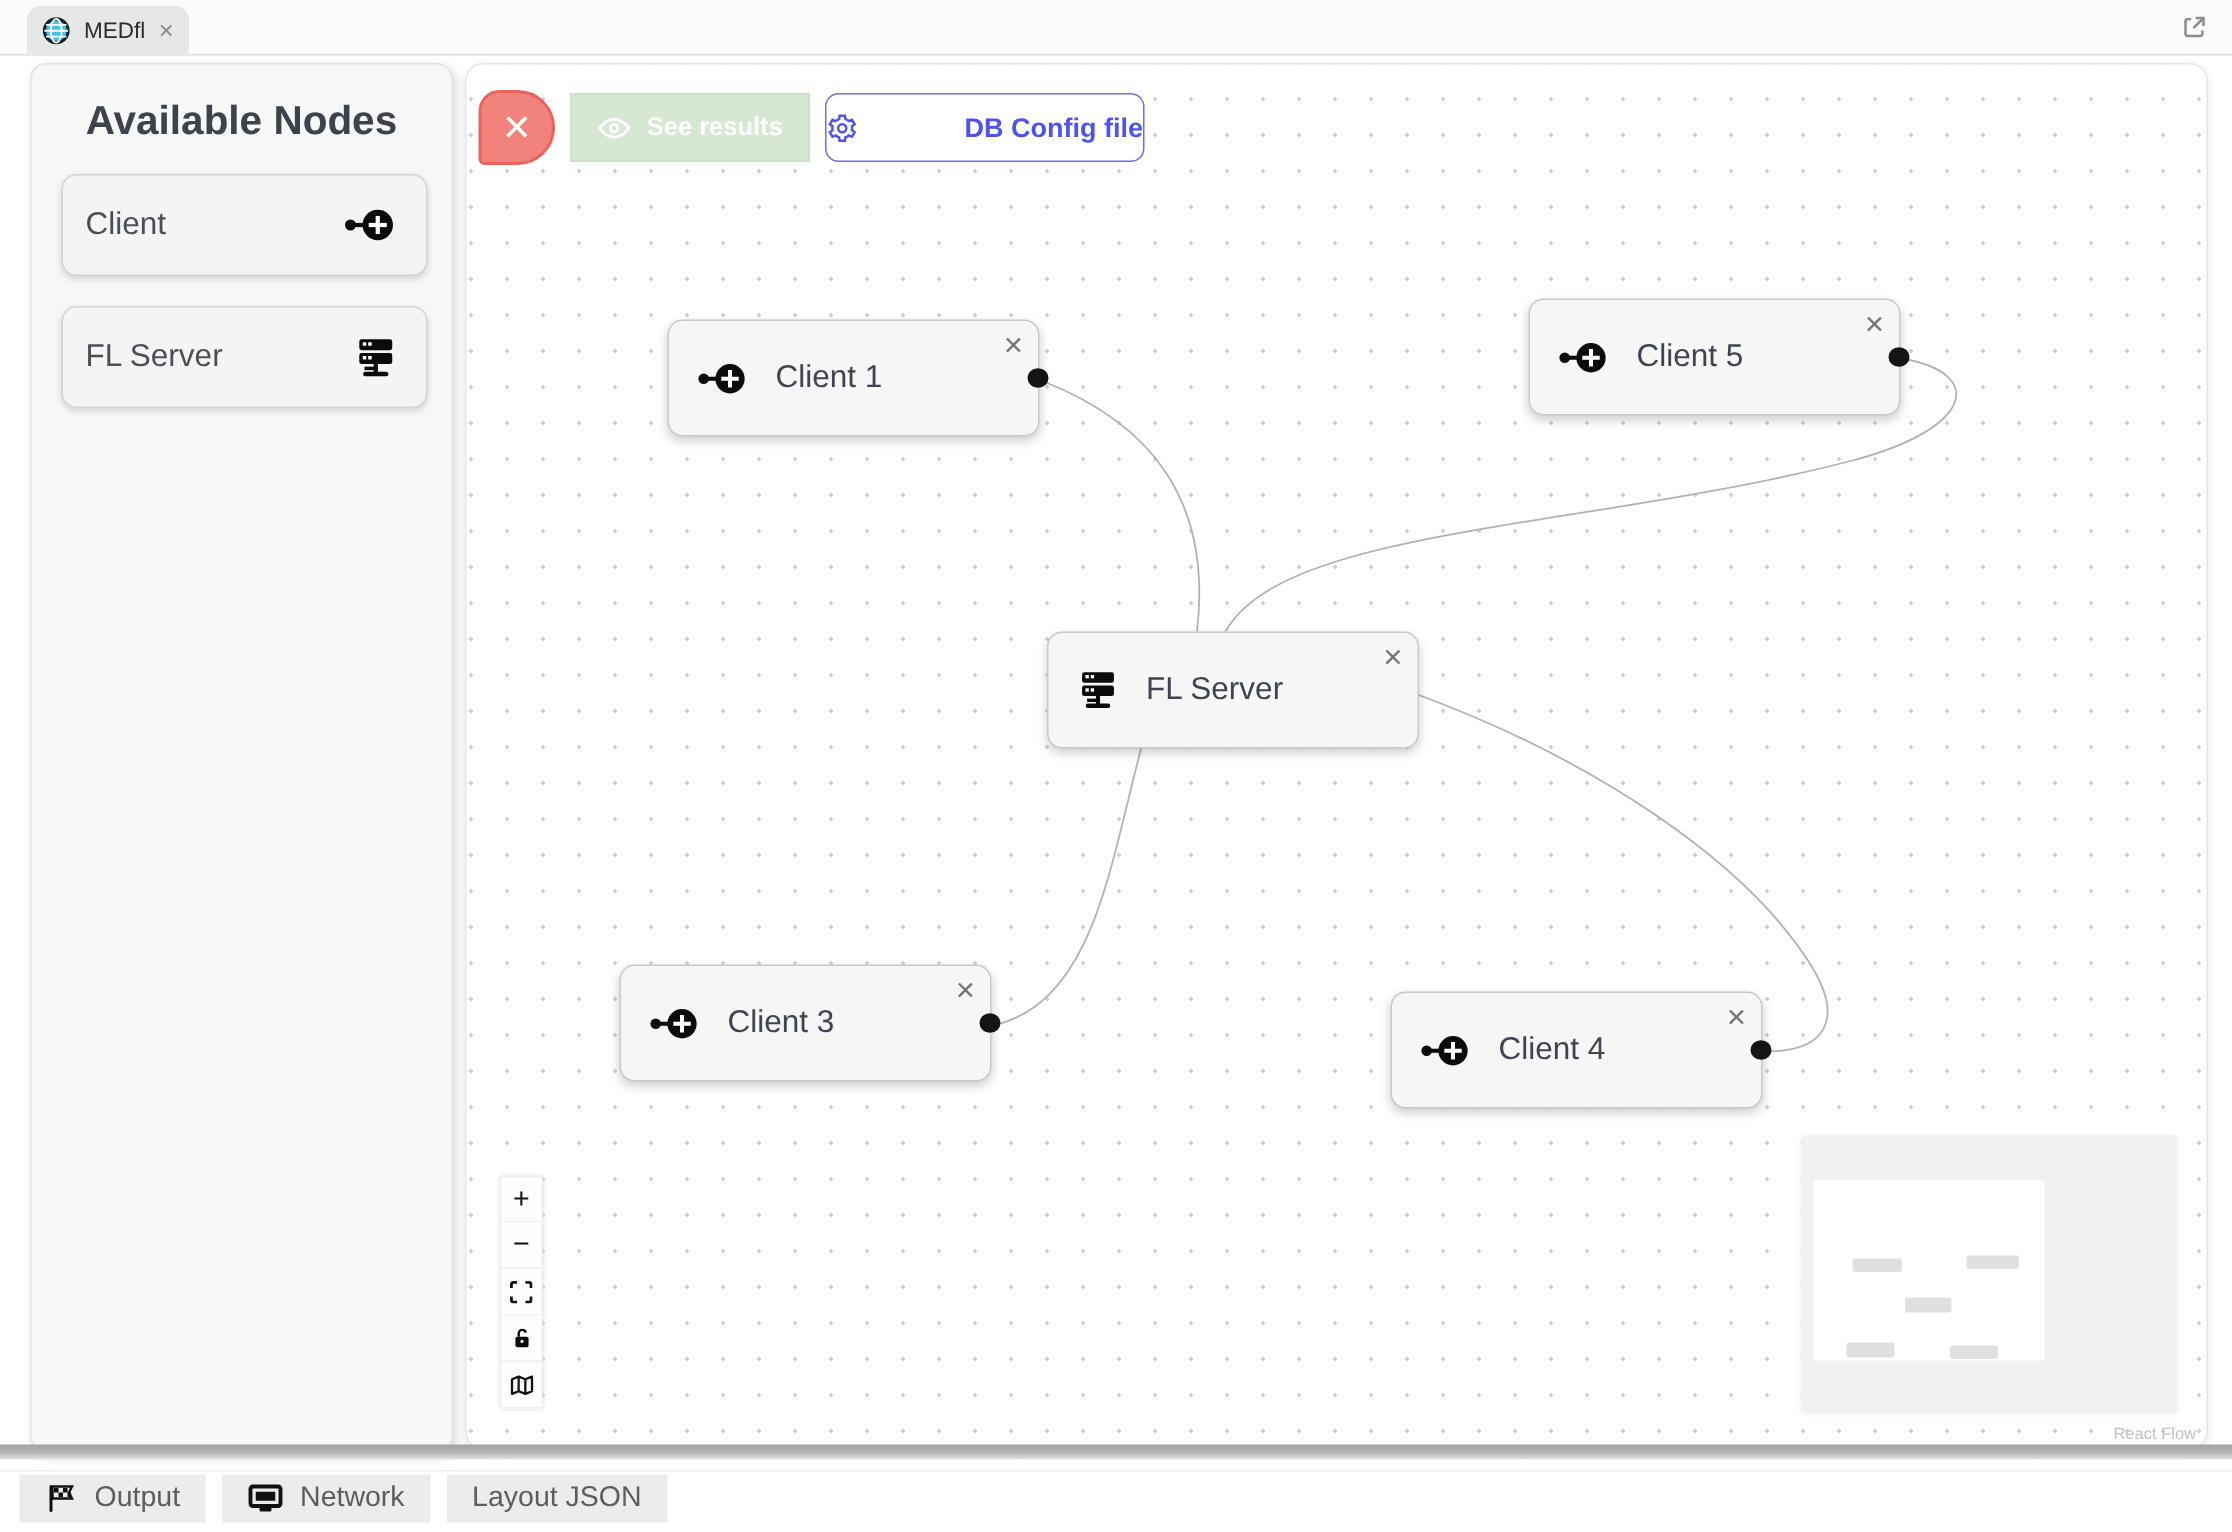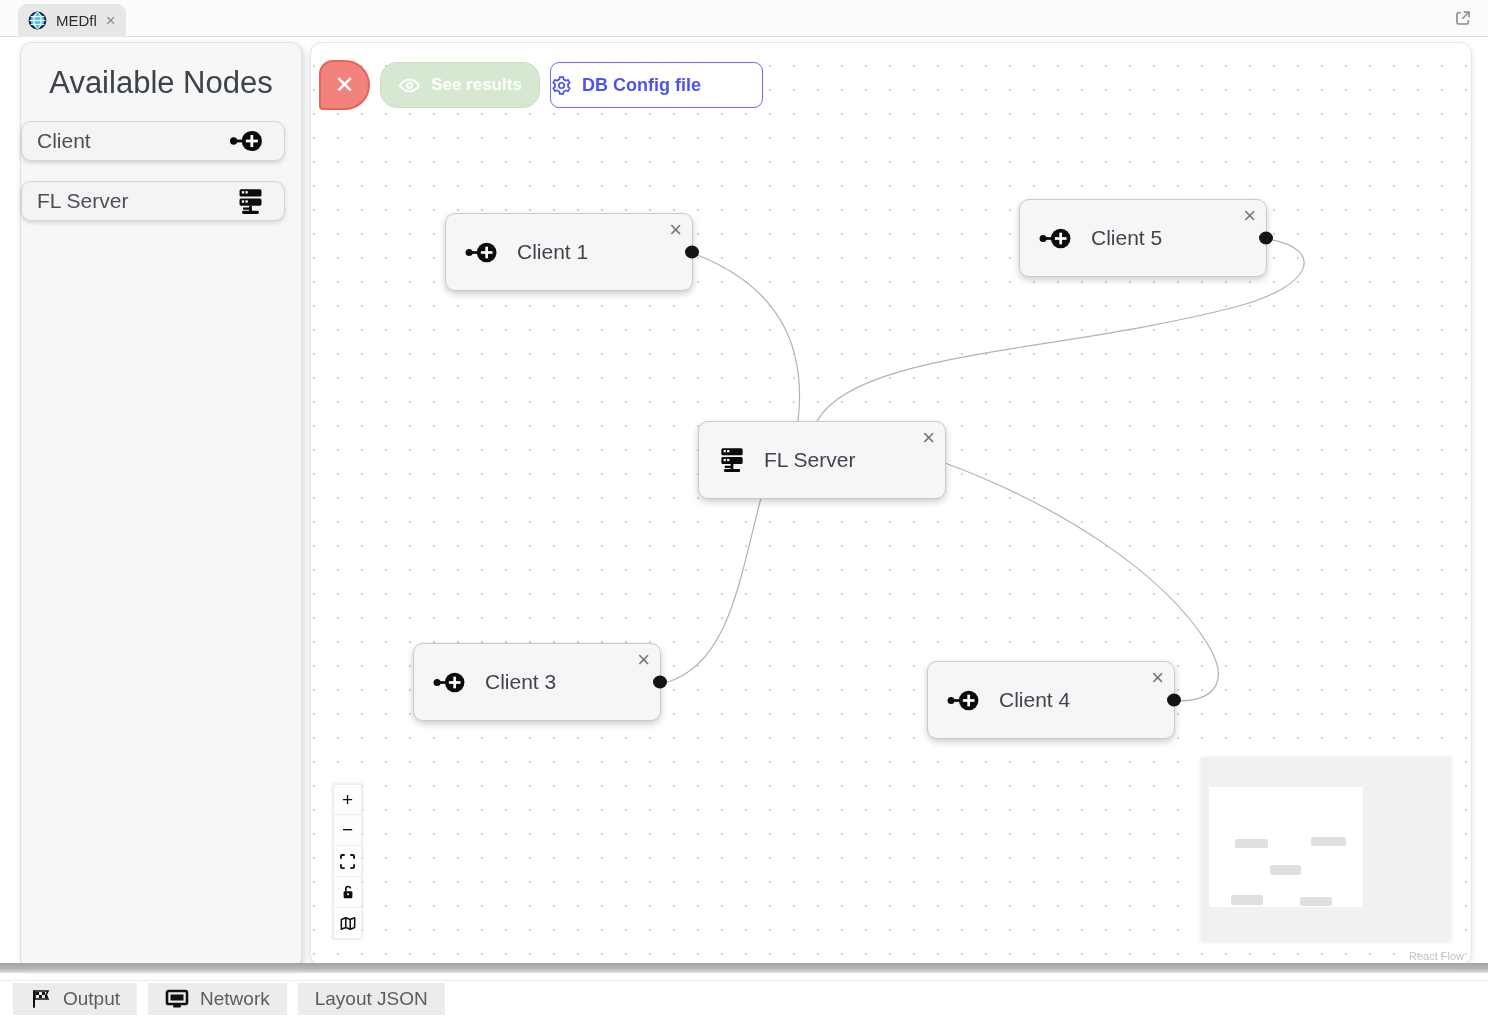--- a/index.html
+++ b/index.html
@@ -12,22 +12,22 @@
   .browser-tab { position:absolute; left:18px; top:4px; height:33px; padding:0 10px 0 10px;
     background:#e7e7e7; border-radius:9px 9px 0 0; display:flex; align-items:center; gap:9px; }
   .browser-tab .tab-title { font-size:15px; color:#2b2b2b; }
   .browser-tab .tab-close { font-size:17px; color:#8a8a8a; cursor:pointer; line-height:1; }
   .external-btn { position:absolute; right:16px; top:9px; width:18px; height:18px; color:#8c8c8c; }
 
   
   .sidebar { position:absolute; left:20px; top:42px; width:282px; height:926px;
     background:#f7f7f7; border:1px solid #e2e2e2; border-radius:11px;
     box-shadow:2px 3px 7px rgba(0,0,0,.16); }
-  .sidebar-title { margin-top:22px; text-align:center; font-size:31px; font-weight:400; color:#3c434b; }
-  .node-card { margin:20px 16px 0 0; height:40px; background:#f4f4f4;
+  .sidebar-title { margin-top:22px; text-align:center; font-size:27px; font-weight:700; color:#3c434b; }
+  .node-card { margin:20px 16px 0 20px; height:68px; background:#f4f4f4;
     border:1px solid #d4d4d4; border-radius:10px; display:flex; align-items:center;
     justify-content:space-between; padding:0 18px 0 15px;
     box-shadow:0 2px 4px rgba(0,0,0,.14); cursor:grab;text-align:center; }
   .node-card .card-label { font-size:21px; color:#4b5058; }
 
   
   .canvas { position:absolute; left:310px; top:42px; width:1162px; height:924px;
     background:#fff; border:1px solid #e6e6e6; border-radius:12px; overflow:hidden;
     background-image:radial-gradient(#d2d2d2 1.1px, transparent 1.2px);
     background-size:24px 24px; background-position:15px 11px;
@@ -35,26 +35,26 @@
 
   .edges { position:absolute; inset:0; width:100%; height:100%; }
   .edges path { stroke:#b1b1b7; stroke-width:1.2; fill:none; }
 
   
   .btn-delete-net { position:absolute; left:8px; top:17px; width:51px; height:50px;
     background:#f1827c; border:2px solid #e9625b; border-radius:14px 25px 25px 4px;
     color:#fff; font-size:24px; font-weight:700; display:flex; align-items:center;
     justify-content:center; cursor:pointer; }
   .btn-see-results { position:absolute; left:69px; top:19px; width:160px; height:46px;
-    background:#d7e8d2; border:1px solid #c9dfc2; border-radius:17px;
+    background:#d7e8d2; border:1px solid #c9dfc2; border-radius:0;
     display:flex; align-items:center; justify-content:center; gap:10px;
     color:rgba(255,255,255,.95); font-size:17px; font-weight:700; cursor:default; }
   .btn-db-config { position:absolute; left:239px; top:19px; width:213px; height:46px;
     background:#fff; border:1.6px solid #6a6ff0; border-radius:9px;
-    display:flex; align-items:center; justify-content:flex-start; gap:10px;
+    display:flex; align-items:center; justify-content:space-between; gap:10px;
     color:#4d53ee; font-size:18px; font-weight:700; cursor:pointer; }
 
   .network-title-wrap { position:absolute; left:640px; top:22px; display:flex;
     align-items:center; gap:17px; }
   .network-title { font-size:34px; font-weight:300; color:#53575c; letter-spacing:.5px; }
 
   
   .flow-node { position:absolute; width:248px; height:78px; background:#f6f6f6;
     border:1px solid #c9c9c9; border-radius:10px; display:flex; align-items:center;
     gap:17px; padding-left:18px; box-shadow:0 3px 7px rgba(0,0,0,.20); cursor:grab; }

